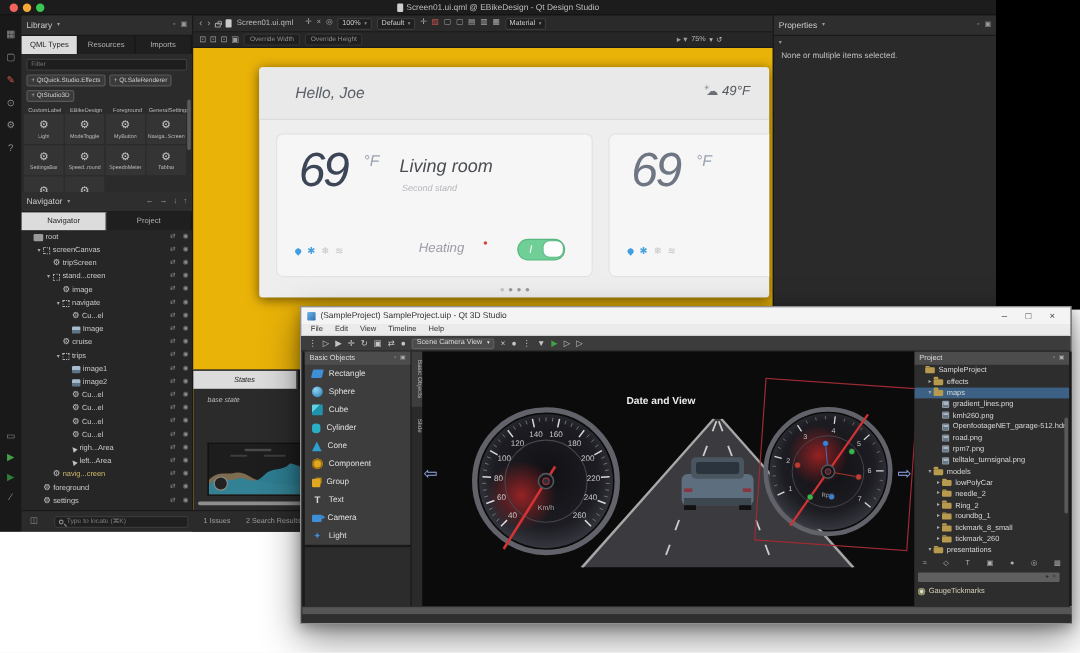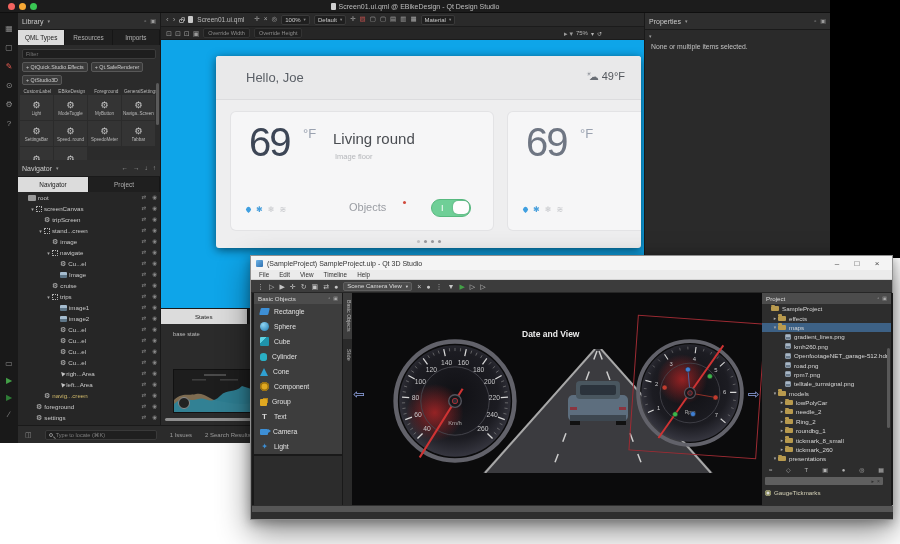--- a/index.html
+++ b/index.html
@@ -66,21 +66,21 @@
   .combo{background:#1f1f1f;border:1px solid #3a3a3a;border-radius:2px;padding:0 3px;height:10px;
     font-size:6px;color:#cccccc;display:flex;gap:3px;align-items:center;}
   .combo .caret{font-size:4.5px;color:#8d8d8d;}
   #doc-tools{display:flex;align-items:center;gap:4px;margin-left:6px;}
   #doc-tools .gi{font-size:6.5px;color:#a5a5a5;}
   #override-bar{height:13px;display:flex;align-items:center;gap:4px;padding:0 5px;font-size:6px;
     background:#262626;border-bottom:1px solid #1b1b1b;position:relative;}
   #override-bar .gi{font-size:7px;color:#9a9a9a;}
   .ofield{background:#1f1f1f;border:1px solid #333;border-radius:2px;padding:1px 4px;font-size:5.5px;color:#8d8d8d;white-space:nowrap;}
   #zoomctl{position:absolute;right:42px;display:flex;gap:3px;align-items:center;font-size:6px;color:#b5b5b5;}
-  #form-area{position:relative;height:385px;background:#0ea5e9;overflow:hidden;}
+  #form-area{position:relative;height:385px;background:#eab308;overflow:hidden;font-style:italic;}
   
   #home-canvas{position:absolute;left:55px;top:16px;width:425px;height:192px;background:#eeeeef;
     border-radius:3px;box-shadow:0 2px 10px rgba(0,0,0,.55);overflow:hidden;}
   #hc-header{height:44px;background:#e9e9ea;border-bottom:1px solid #dcdcde;position:relative;display:flex;align-items:center;}
   #hc-greet{font-size:13px;color:#5a5f66;margin-left:30px;}
   #hc-weather{position:absolute;right:16px;top:14px;display:flex;align-items:center;gap:3px;font-size:11px;color:#54585e;}
   #hc-weather .wic{font-size:10px;color:#6a6f76;}
   #hc-weather .wic2{font-size:6px;color:#8a8f96;margin-right:-6px;margin-top:-6px;}
   .hcard{position:absolute;top:56px;height:118px;background:#f6f6f7;border-radius:5px;box-shadow:0 0 0 1px #e3e3e5;}
   #hcard1{left:15px;width:262px;} #hcard2{left:292px;width:150px;}
@@ -554,29 +554,29 @@
             <span id="hc-greet">Hello, Joe</span>
             <span id="hc-weather">
               <span class="wic2">☀</span>
               <span class="wic">☁</span>
               <span>49°F</span>
             </span>
           </div>
           <div class="hcard" id="hcard1">
             <span class="bigtemp">69</span>
             <span class="tunit">°F</span>
-            <span class="room">Living round</span>
-            <span class="floor">Image floor</span>
+            <span class="room">Living room</span>
+            <span class="floor">Second stand</span>
             <span class="amenities">
                 <span class="drop" style="background: rgb(63, 159, 224);"></span>
                 <span class="gi" style="color: rgb(74, 160, 220);">✱</span>
                 <span class="gi" style="color: rgb(194, 196, 200);">❄</span>
                 <span class="gi" style="color: rgb(194, 196, 200);">≋</span>
               </span>
-            <span class="modelbl">Objects</span>
+            <span class="modelbl">Heating</span>
             <span class="reddot"></span>
             <span class="toggle">
               <span class="mark">I</span>
               <span class="knob"></span>
             </span>
           </div>
           <div class="hcard" id="hcard2">
             <span class="bigtemp">69</span>
             <span class="tunit">°F</span>
             <span class="amenities">

